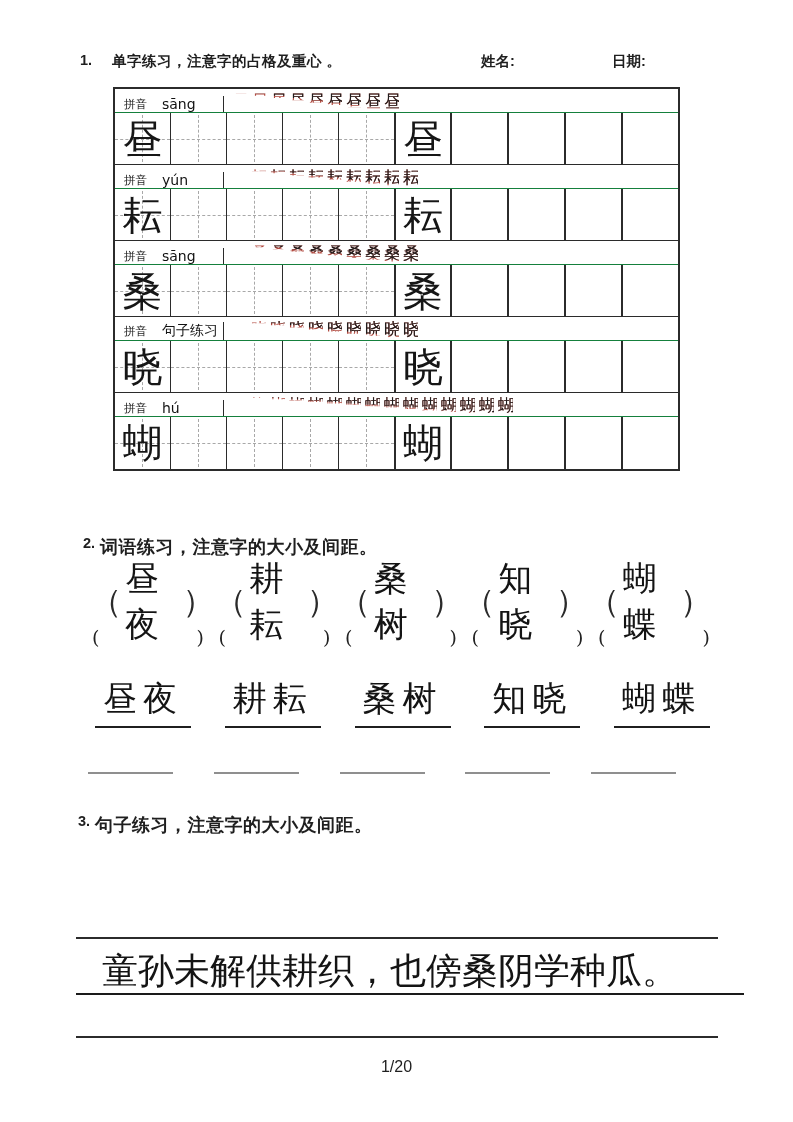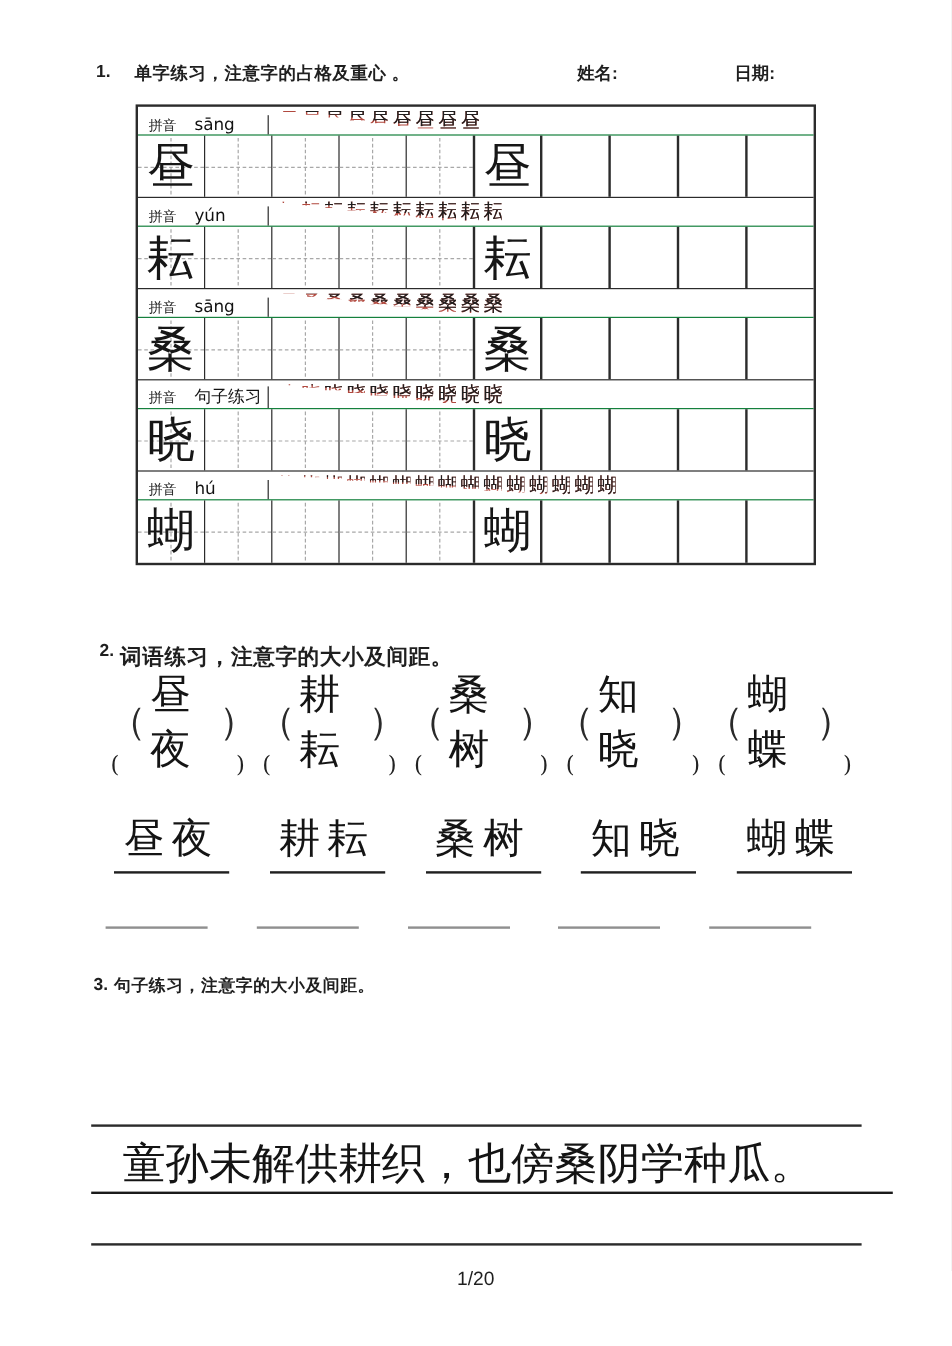--- a/index.html
+++ b/index.html
@@ -52,21 +52,21 @@
   .wrow2{position:absolute;top:626px;left:92px;width:618px;display:flex;justify-content:space-between;
          font-size:19px;color:#222;font-family:"DejaVu Serif",serif;}
   .eparen{width:112px;display:flex;justify-content:space-between;}
   .wrow3{position:absolute;top:676px;left:95px;width:615px;display:flex;justify-content:space-between;}
   .wline{border-bottom:2px solid #1f1f1f;padding:0 8px 4px 8px;
          font-family:"DejaVu Serif",serif;font-size:34px;letter-spacing:6px;color:#141414;}
   .wrow4{position:absolute;top:772px;left:88px;width:588px;display:flex;justify-content:space-between;}
   .bline{width:85px;height:0;border-top:2px solid #8f8f8f;}
 
   
-  .s3head{top:813px;left:78px;font-weight:600;font-size:14px;}
+  .s3head{top:813px;left:78px;font-weight:600;font-size:18px;}
   .sline{position:absolute;left:76px;width:642px;height:47px;box-sizing:content-box;
          border-bottom:2px solid #1a1a1a;padding-left:26px;
          font-family:"DejaVu Serif",serif;font-size:36px;line-height:50px;
          white-space:nowrap;color:#141414;}
   .sline.one{top:841px;}
   .sline.two{top:946px;}
   .sempty{position:absolute;left:76px;width:642px;height:0;border-top:2px solid #2b2b2b;}
   .sempty.a{top:937px;}
   .sempty.b{top:1036px;}
 

